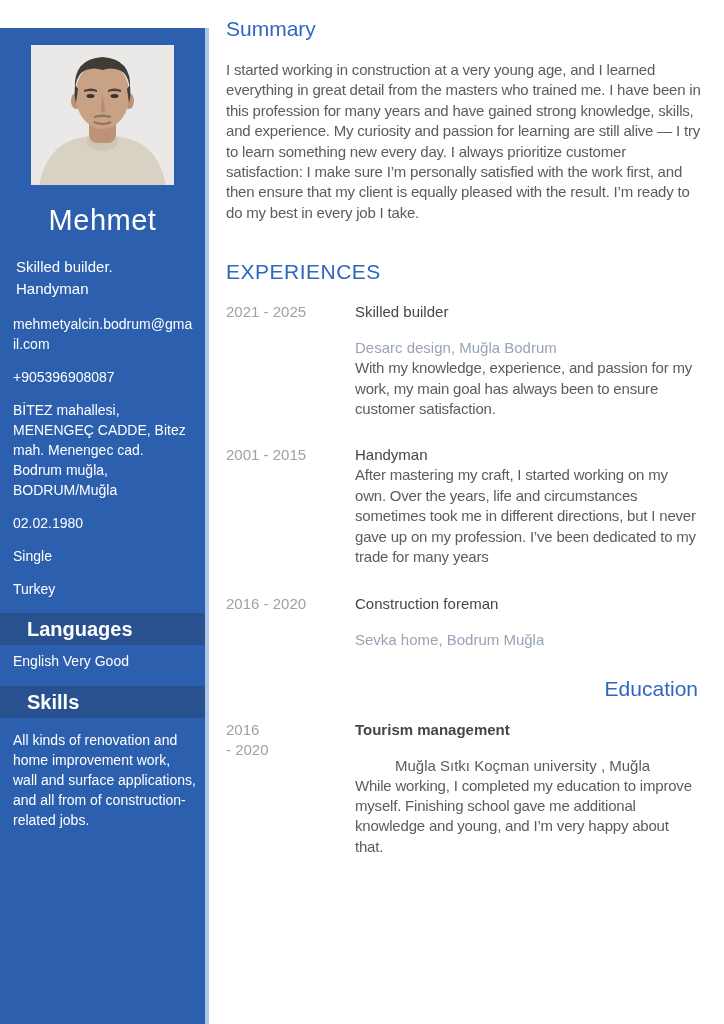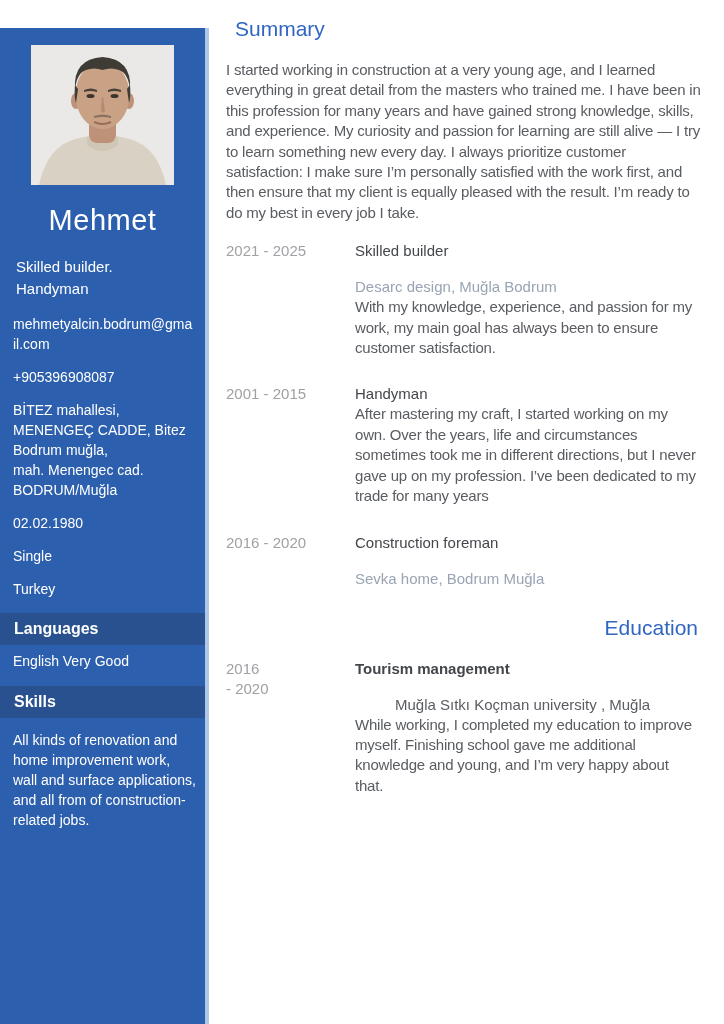--- a/index.html
+++ b/index.html
@@ -21,30 +21,30 @@
   
   .sidebar{position:absolute;left:0;top:0;width:205px;height:1024px;background:var(--sidebar_blue);color:#fff;margin-top:28px;}
   .sidebar::after{content:"";position:absolute;top:0;right:-4px;width:4px;height:1024px;background:var(--divider_blue);}
   .photo{position:absolute;left:31px;top:17px;width:143px;height:140px;background:var(--photo_bg);overflow:hidden;}
   .photo svg{display:block;width:100%;height:100%;}
   .name{position:absolute;top:176px;left:0;width:205px;text-align:center;font-size:29px;font-weight:500;letter-spacing:.5px;}
   .subtitle{position:absolute;top:228px;left:16px;width:205px;text-align:left;font-size:15px;line-height:22px;}
   .contact{position:absolute;top:286px;left:13px;width:182px;font-size:14px;line-height:20px;}
   .contact .item{margin-bottom:13px;}
   .contact .email{word-break:break-all;}
-  .band{position:absolute;left:0;width:205px;height:32px;background:var(--band_blue);line-height:32px;padding-left:14px;font-size:16px;font-weight:bold;}
+  .band{position:absolute;left:0;width:205px;height:32px;background:var(--band_blue);line-height:32px;padding-left:27px;font-size:20px;font-weight:bold;}
   .band.languages{top:585px;}
   .band.skills{top:658px;}
   .lang-item{position:absolute;top:623px;left:13px;width:182px;font-size:14px;line-height:20px;}
   .skills-text{position:absolute;top:702px;left:13px;width:184px;font-size:14px;line-height:20px;}
 
   
   .main{position:absolute;left:209px;top:0;width:515px;padding:0 26px 0 17px;color:var(--body_text);}
   .heading{color:var(--heading_blue);font-size:21px;font-weight:400;}
-  .h-summary{margin-top:17px;margin-left:9px;}
+  .h-summary{margin-top:17px;}
   .h-experiences{margin-top:37px;letter-spacing:.5px;}
   .h-education{margin-top:27px;text-align:right;}
   .summary-text{margin-top:19px;font-size:15px;line-height:20.4px;letter-spacing:-.2px;width:480px;}
   .exp-list{margin-top:18px;}
   .exp{display:grid;grid-template-columns:129px 1fr;margin-bottom:26px;}
   .dates{color:var(--muted_text);font-size:15px;line-height:20px;}
   .exp-title{color:var(--title_text);font-size:15px;line-height:20px;}
   .exp-title.bold{font-weight:bold;}
   .company{margin-top:16px;color:var(--company_text);font-size:15px;line-height:20px;}
   .desc{font-size:15px;line-height:20.4px;letter-spacing:-.2px;}
@@ -94,22 +94,22 @@
       <div>Skilled builder.</div>
       <div>Handyman</div>
     </div>
 
     <div class="contact">
       <div class="item email">mehmetyalcin.bodrum@gmail.com</div>
       <div class="item">+905396908087</div>
       <div class="item">
         <div>BİTEZ mahallesi,</div>
         <div>MENENGEÇ CADDE, Bitez</div>
+        <div>mah. Menengec cad.</div>
         <div>Bodrum muğla,</div>
-        <div>mah. Menengec cad.</div>
         <div>BODRUM/Muğla</div>
       </div>
       <div class="item">02.02.1980</div>
       <div class="item">Single</div>
       <div class="item">Turkey</div>
     </div>
 
     <div class="band languages">
       <span>Languages</span>
     </div>
@@ -120,20 +120,21 @@
     </div>
     <div class="skills-text">All kinds of renovation and home improvement work, wall and surface applications, and all from of construction-related jobs.</div>
 
   </aside>
 
   <main class="main">
 
     <h2 class="heading h-summary">Summary</h2>
     <p class="summary-text">I started working in construction at a very young age, and I learned everything in great detail from the masters who trained me. I have been in this profession for many years and have gained strong knowledge, skills, and experience. My curiosity and passion for learning are still alive — I try to learn something new every day. I always prioritize customer satisfaction: I make sure I’m personally satisfied with the work first, and then ensure that my client is equally pleased with the result. I’m ready to do my best in every job I take.</p>
 
+    <h2 class="heading h-experiences">EXPERIENCES</h2>
 
     <div class="exp-list">
 
       <div class="exp">
         <div class="dates">2021 - 2025</div>
         <div>
           <div class="exp-title">Skilled builder</div>
           <div class="company">Desarc design, Muğla Bodrum</div>
           <div class="desc">With my knowledge, experience, and passion for my work, my main goal has always been to ensure customer satisfaction.</div>
         </div>

